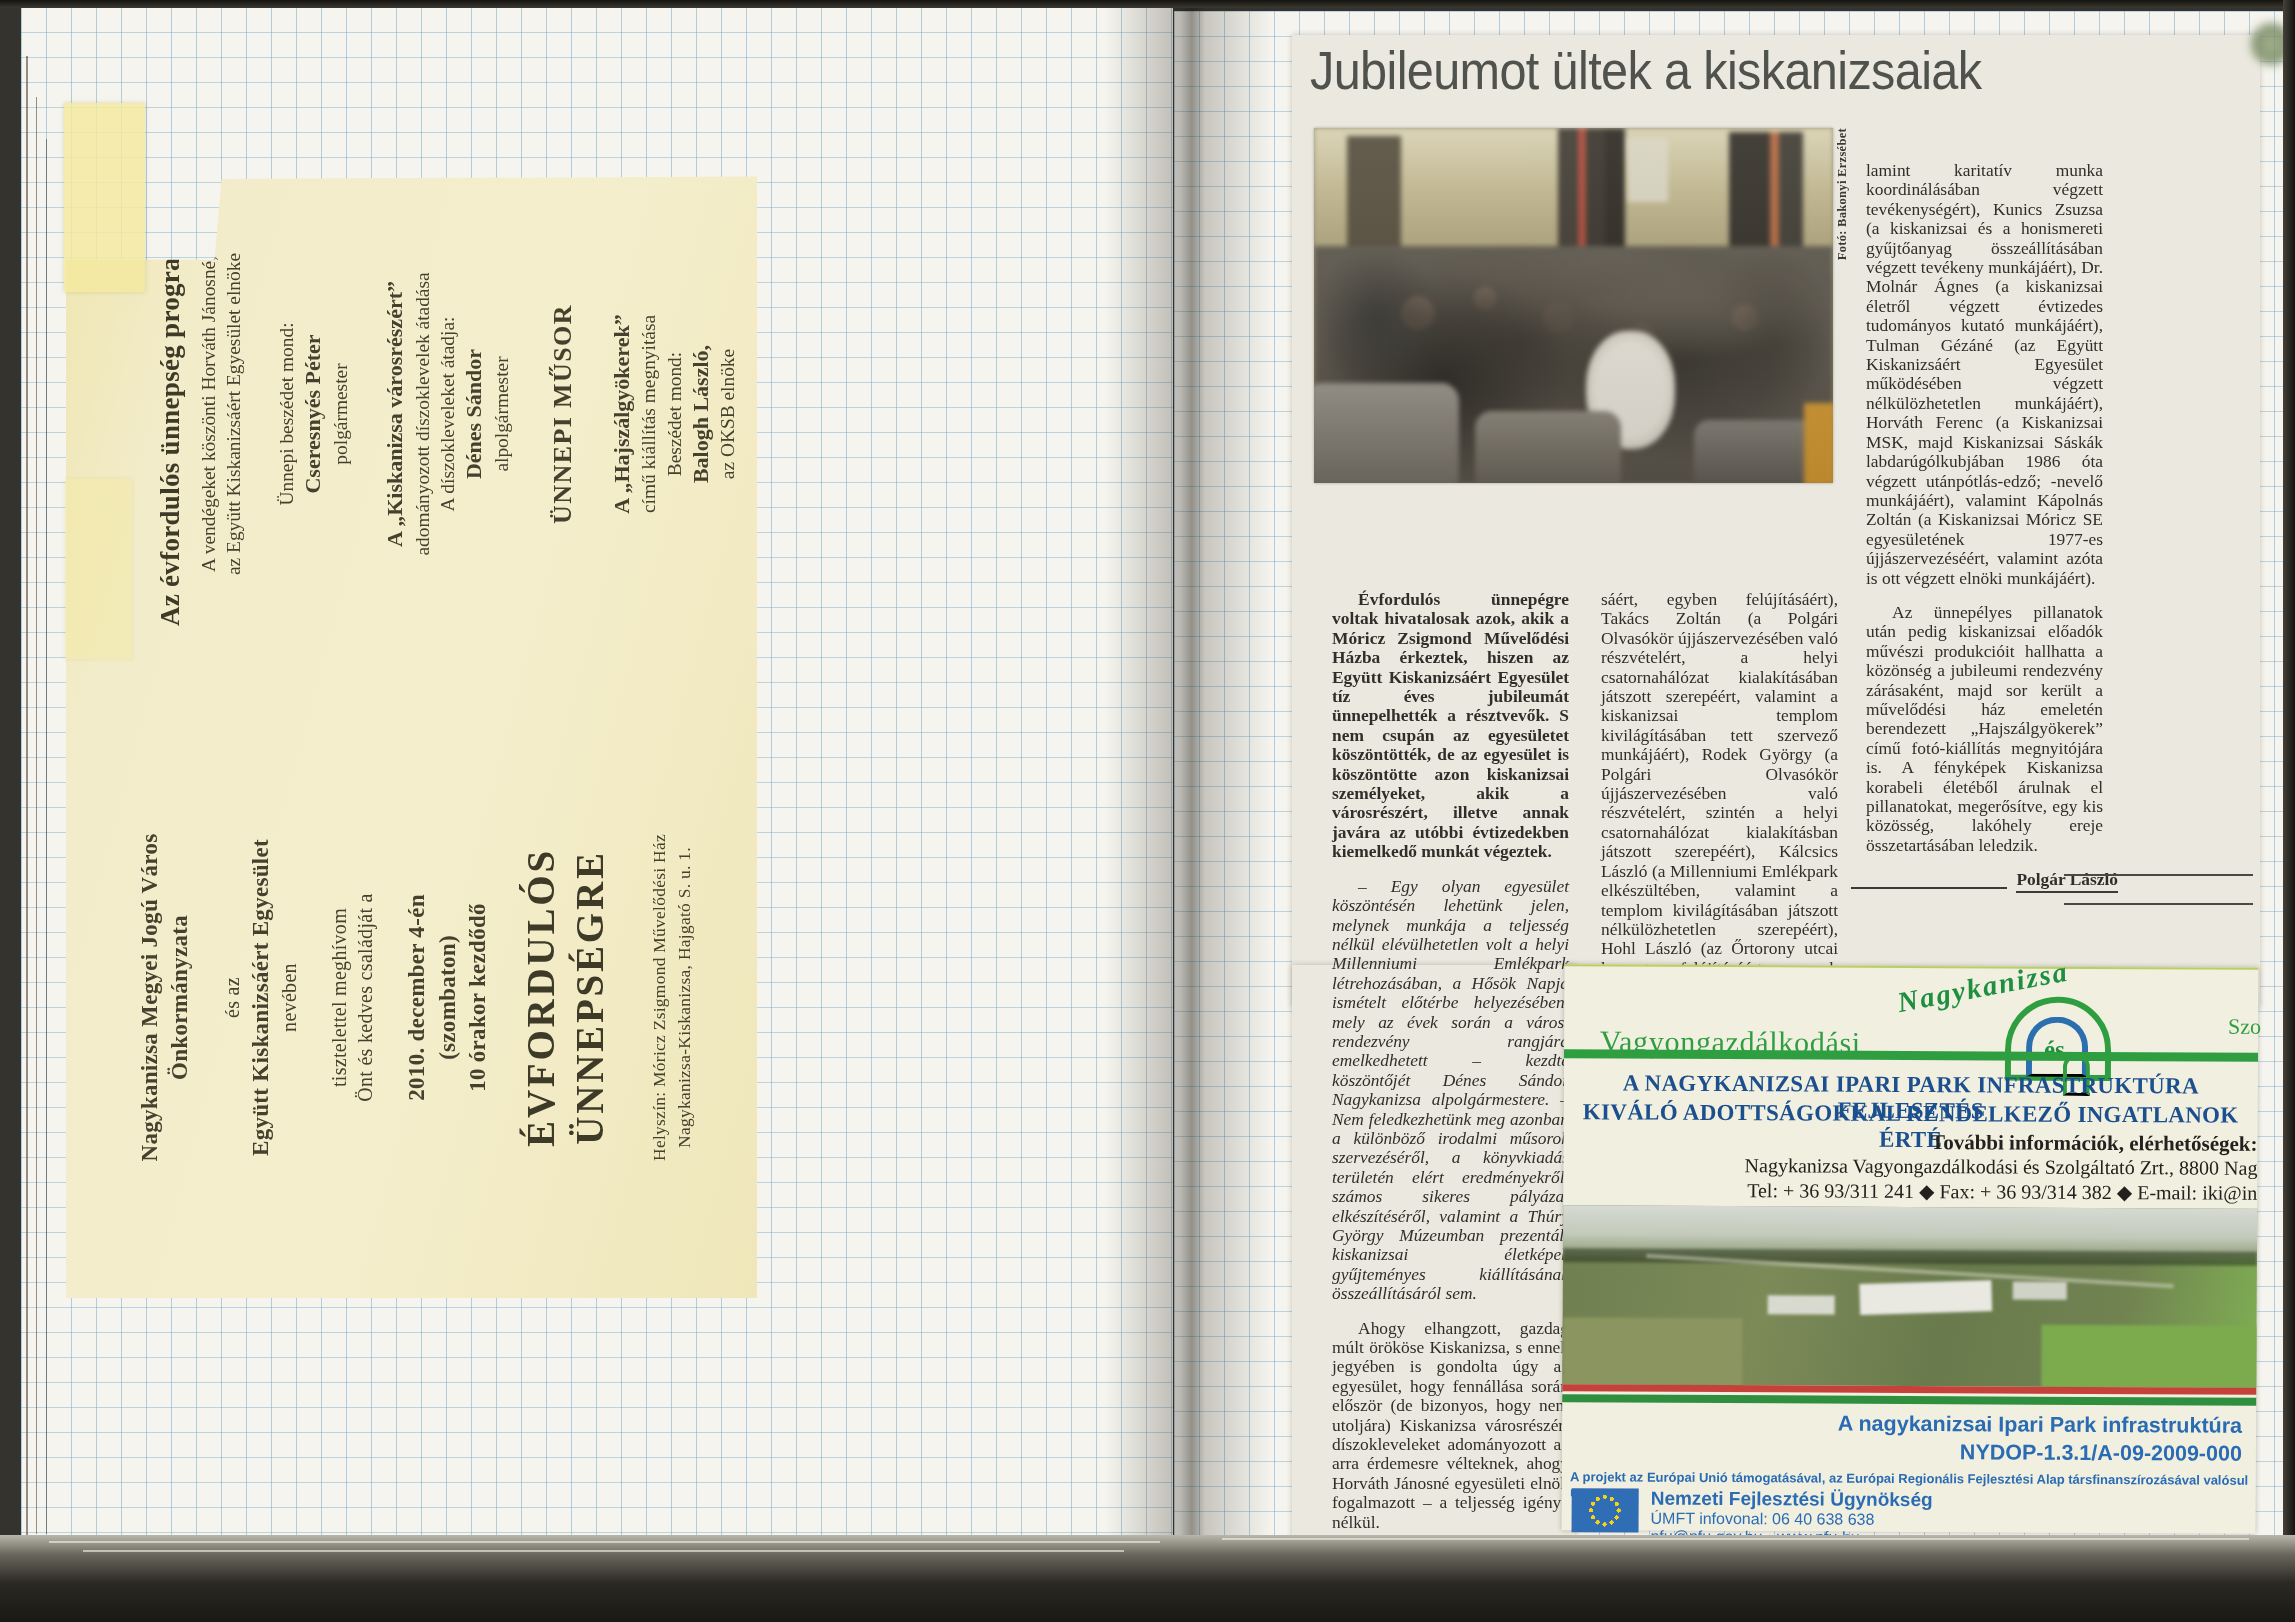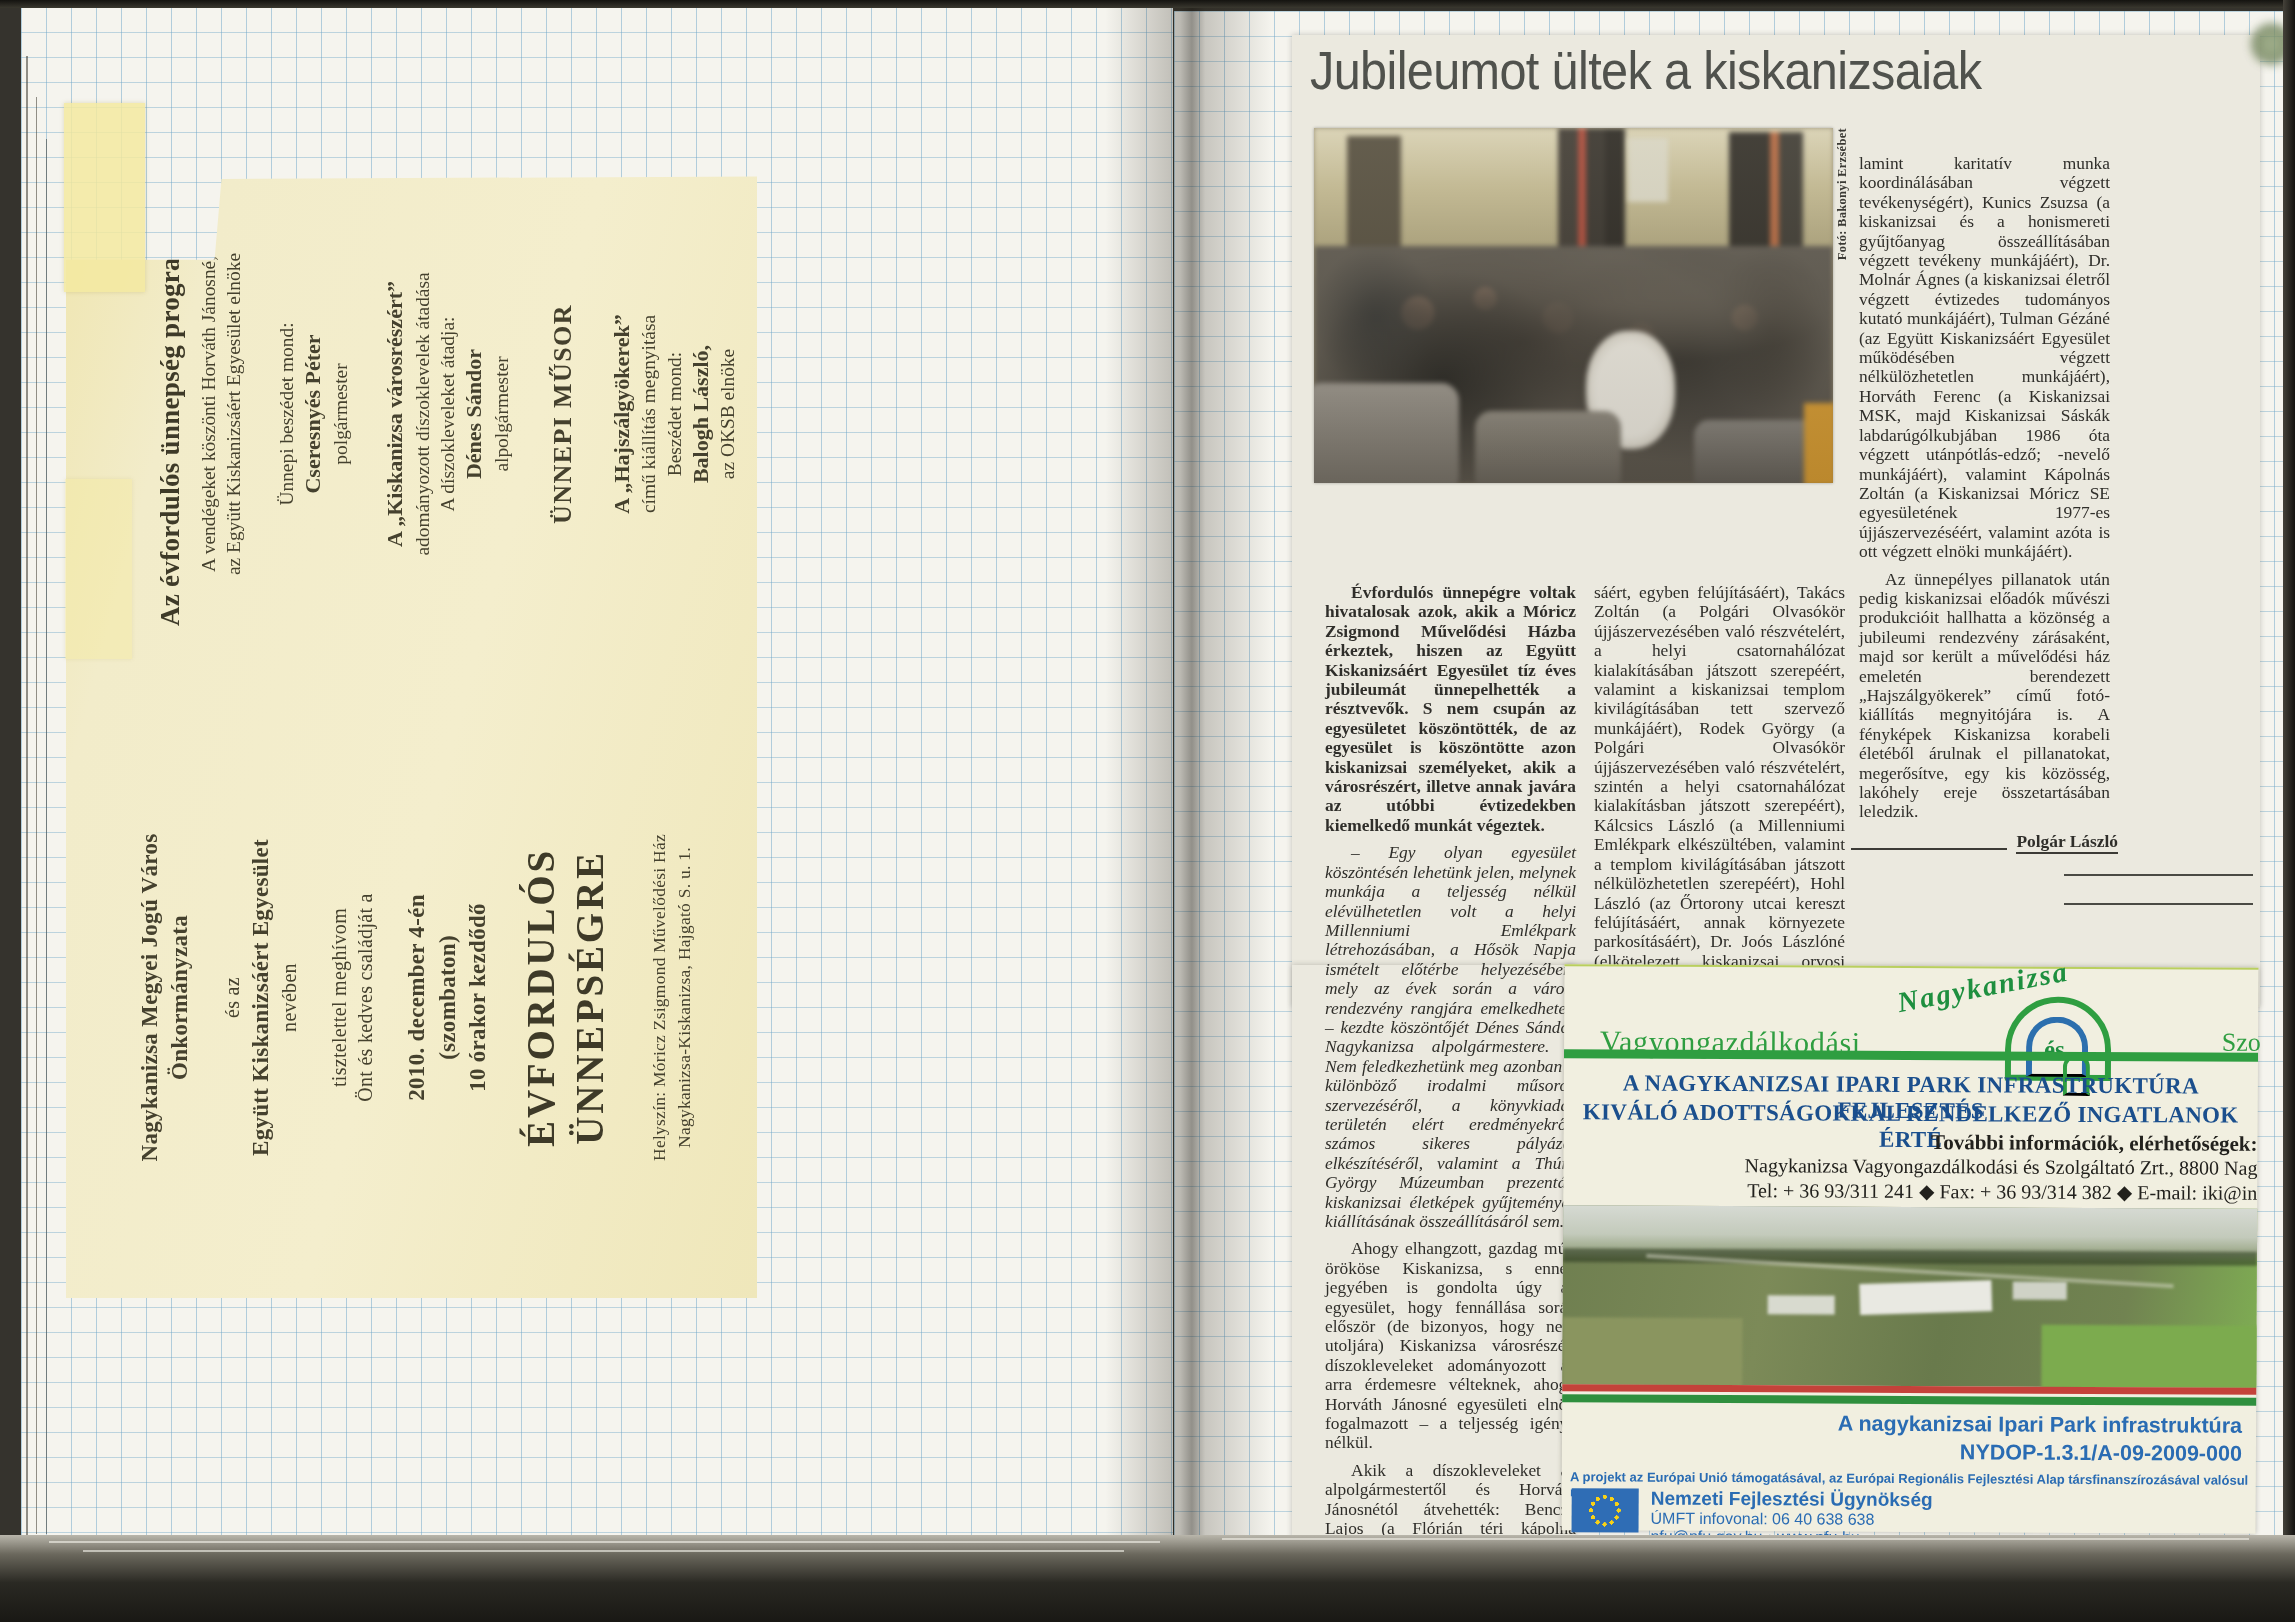--- a/index.html
+++ b/index.html
@@ -94,21 +94,21 @@
              background:linear-gradient(#84807a,#57534d);}
   .ph-orange{left:490px;top:275px;width:32px;height:83px;background:#d79a2e;}
   .ph-tone{left:0;top:0;width:100%;height:100%;filter:none;
            background:linear-gradient(rgba(230,225,205,.16), rgba(60,54,40,.18));}
   .photo-credit-box{position:absolute;left:543px;top:93px;width:18px;height:355px;}
   .photo-credit{position:absolute;left:0;top:355px;width:355px;transform:rotate(-90deg);
                 transform-origin:0 0;font-size:12.5px;font-weight:bold;color:#3b3a35;
                 text-align:right;letter-spacing:0.3px;}
   .col{position:absolute;width:267px;text-align:justify;color:#2f2e2a;
        font-size:17.4px;line-height:19.4px;}
-  .col p{margin:8px;text-indent:1.5em;}
+  .col p{margin:15px;text-indent:1.5em;}
   .col .lead{font-weight:bold;}
   .col .ital{font-style:italic;}
   .col1{left:25px;top:540px;}
   .col2{left:294px;top:540px;font-family:Liberation Serif, serif;}
   .col3{left:559px;top:111px;}
   .byline-row{display:flex;align-items:flex-end;margin-top:9.7px;}
   .byline-rule{flex:1;border-bottom:2.1px solid #3c3b36;margin:0 9.7px 4.2px 0;}
   .byline{font-weight:bold;border-bottom:2.1px solid #3c3b36;padding-bottom:1.4px;white-space:nowrap;}
   .xrule{position:absolute;height:0;border-top:2.1px solid #4a4a44;}
 
@@ -119,21 +119,21 @@
              color:#1e8f3f;transform:rotate(-11deg);letter-spacing:2.1px;}
   .arch{position:absolute;border-bottom:none;border-style:solid;}
   .arch1{left:441px;top:28px;width:94px;height:72px;border-width:6.2px;border-color:#2f9e41;
          border-radius:53px 53px 0 0;background:#f1efe0;}
   .arch2{left:15.3px;top:14px;width:50px;height:51px;border-width:6.2px;border-color:#2c6fae;
          border-radius:30.5px 30.5px 0 0;position:absolute;border-bottom:none;border-style:solid;}
   .arch3{left:30.5px;top:30.5px;width:19.4px;height:35px;border-width:4.9px;border-color:#2f9e41;
          border-radius:15.3px 15.3px 0 0;position:absolute;border-bottom:none;border-style:solid;}
   .brand-es{position:absolute;left:480px;top:67px;font-size:25px;font-weight:bold;color:#1e8f3f;}
   .brand-left{position:absolute;left:36px;top:58px;font-size:30px;color:#2f9e41;letter-spacing:0.7px;}
-  .brand-right{position:absolute;right:-2.8px;top:58px;font-size:26px;color:#2f9e41;}
+  .brand-right{position:absolute;right:-2.8px;top:44px;font-size:22px;color:#2f9e41;}
   .green-bar{position:absolute;left:0;top:83px;width:100%;height:9px;background:#2f9e41;}
   .ad-h{position:absolute;width:100%;text-align:center;font-weight:bold;font-size:23px;
         color:#1b4f8d;letter-spacing:0.3px;}
   .ad-h1{top:104px;} .ad-h2{top:133px;}
   .ad-i{position:absolute;width:100%;text-align:right;color:#22211d;}
   .ad-it{top:162px;font-weight:bold;font-size:21px;}
   .ad-i1{top:187px;font-size:20px;}
   .ad-i2{top:211px;font-size:20px;}
   .aerial{position:absolute;left:0;top:239px;width:100%;height:179px;overflow:hidden;
           background:linear-gradient(#d6dad3 0%,#c3cabb 16%,#9fab8c 24%,#74845400 30%),

